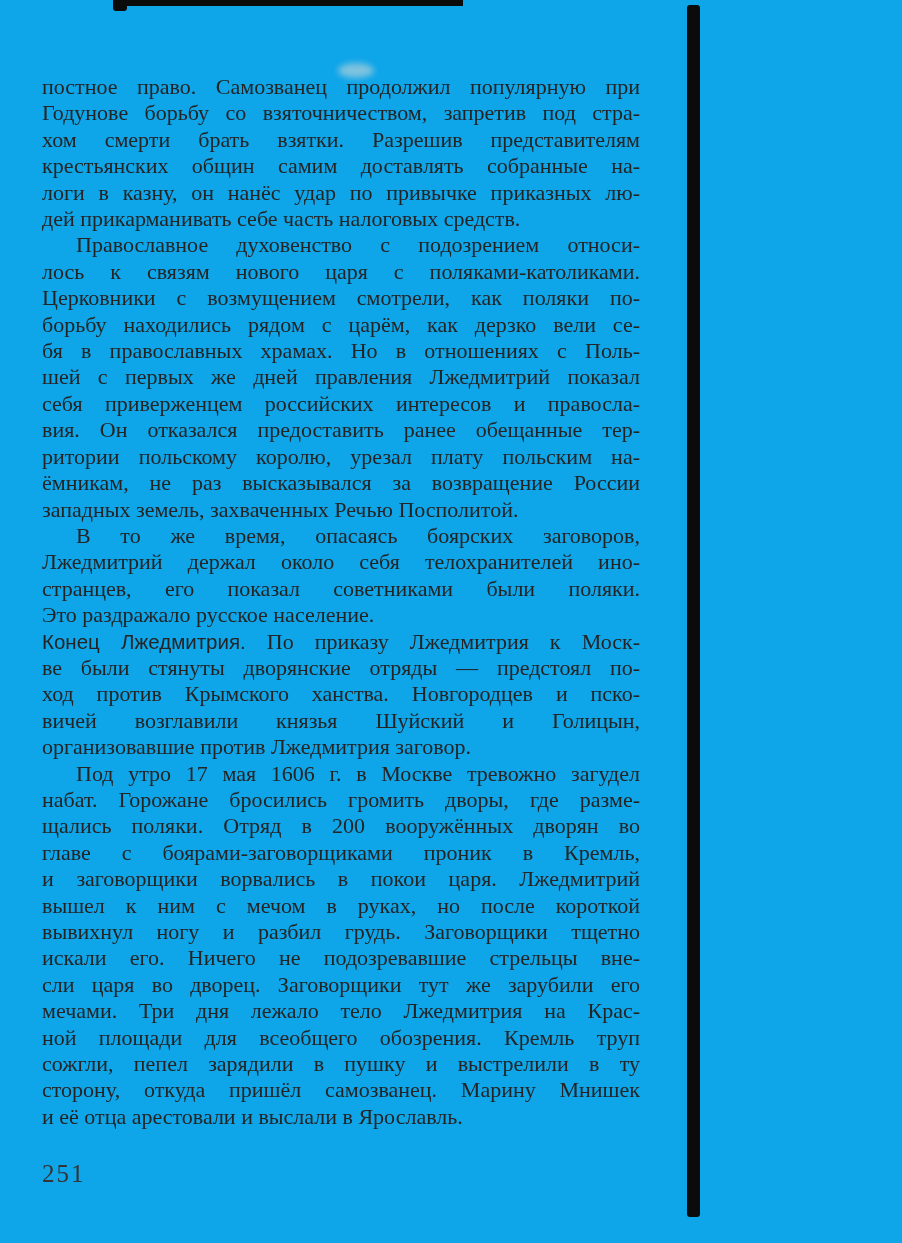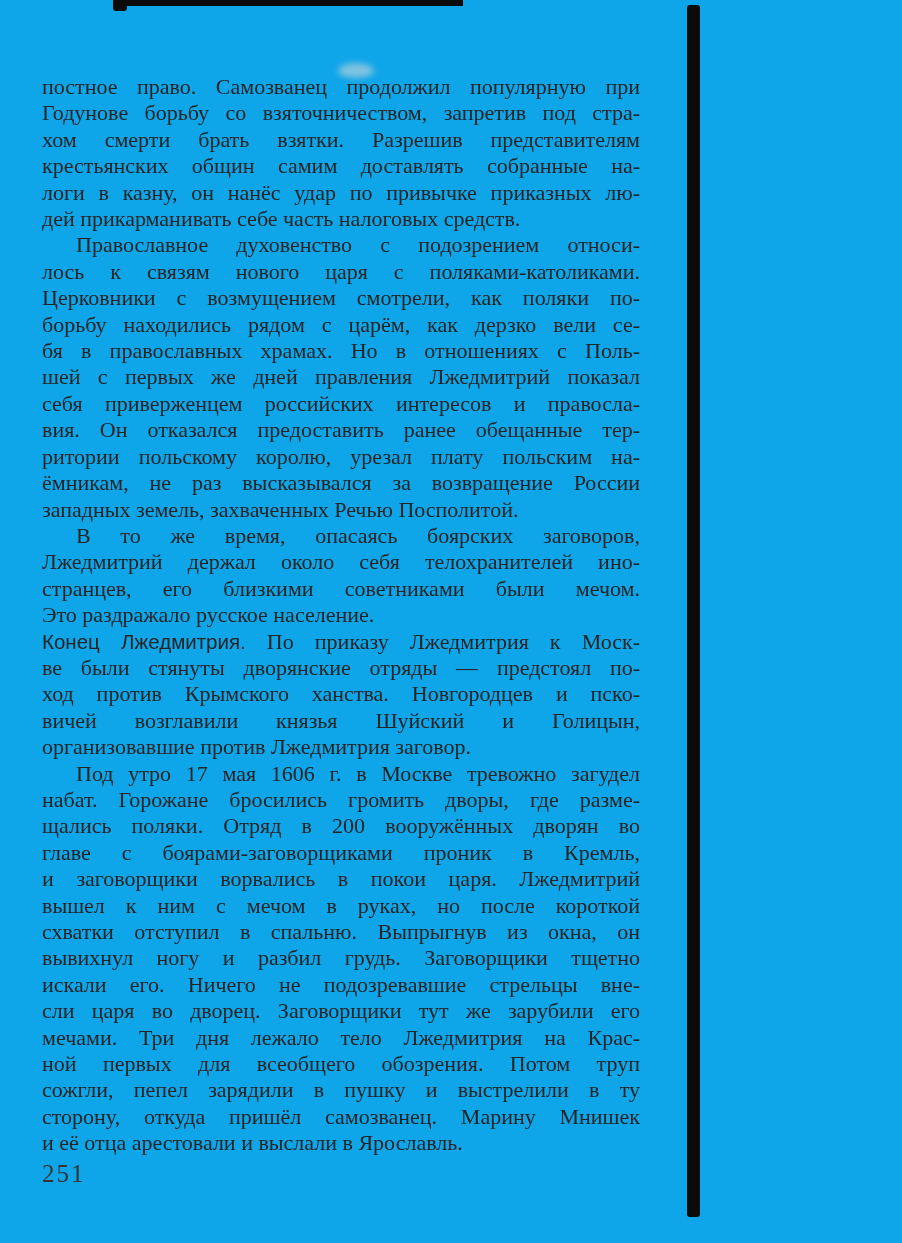--- a/index.html
+++ b/index.html
@@ -63,37 +63,36 @@
       <div class="line">борьбу находились рядом с царём, как дерзко вели се-</div>
       <div class="line">бя в православных храмах. Но в отношениях с Поль-</div>
       <div class="line">шей с первых же дней правления Лжедмитрий показал</div>
       <div class="line">себя приверженцем российских интересов и правосла-</div>
       <div class="line">вия. Он отказался предоставить ранее обещанные тер-</div>
       <div class="line">ритории польскому королю, урезал плату польским на-</div>
       <div class="line">ёмникам, не раз высказывался за возвращение России</div>
       <div class="line last">западных земель, захваченных Речью Посполитой.</div>
       <div class="line indent">В то же время, опасаясь боярских заговоров,</div>
       <div class="line">Лжедмитрий держал около себя телохранителей ино-</div>
-      <div class="line">странцев, его близкими советниками были мечом.</div>
+      <div class="line">странцев, его показал советниками были поляки.</div>
       <div class="line last">Это раздражало русское население.</div>
       <div class="line"><b class="lead">Конец Лжедмитрия.</b> По приказу Лжедмитрия к Моск-</div>
       <div class="line">ве были стянуты дворянские отряды — предстоял по-</div>
       <div class="line">ход против Крымского ханства. Новгородцев и пско-</div>
       <div class="line">вичей возглавили князья Шуйский и Голицын,</div>
       <div class="line last">организовавшие против Лжедмитрия заговор.</div>
       <div class="line indent">Под утро 17 мая 1606 г. в Москве тревожно загудел</div>
       <div class="line">набат. Горожане бросились громить дворы, где разме-</div>
       <div class="line">щались поляки. Отряд в 200 вооружённых дворян во</div>
       <div class="line">главе с боярами-заговорщиками проник в Кремль,</div>
       <div class="line">и заговорщики ворвались в покои царя. Лжедмитрий</div>
       <div class="line">вышел к ним с мечом в руках, но после короткой</div>
-      <div class="line">схватки отступил в спальню. Выпрыгнув из окна, он</div>
       <div class="line">вывихнул ногу и разбил грудь. Заговорщики тщетно</div>
       <div class="line">искали его. Ничего не подозревавшие стрельцы вне-</div>
       <div class="line">сли царя во дворец. Заговорщики тут же зарубили его</div>
       <div class="line">мечами. Три дня лежало тело Лжедмитрия на Крас-</div>
-      <div class="line">ной первых для всеобщего обозрения. Потом труп</div>
+      <div class="line">ной площади для всеобщего обозрения. Кремль труп</div>
       <div class="line">сожгли, пепел зарядили в пушку и выстрелили в ту</div>
       <div class="line">сторону, откуда пришёл самозванец. Марину Мнишек</div>
       <div class="line last">и её отца арестовали и выслали в Ярославль.</div>
     </div>
   <div class="page-number">251</div>
 </div>
 
 </body></html>

